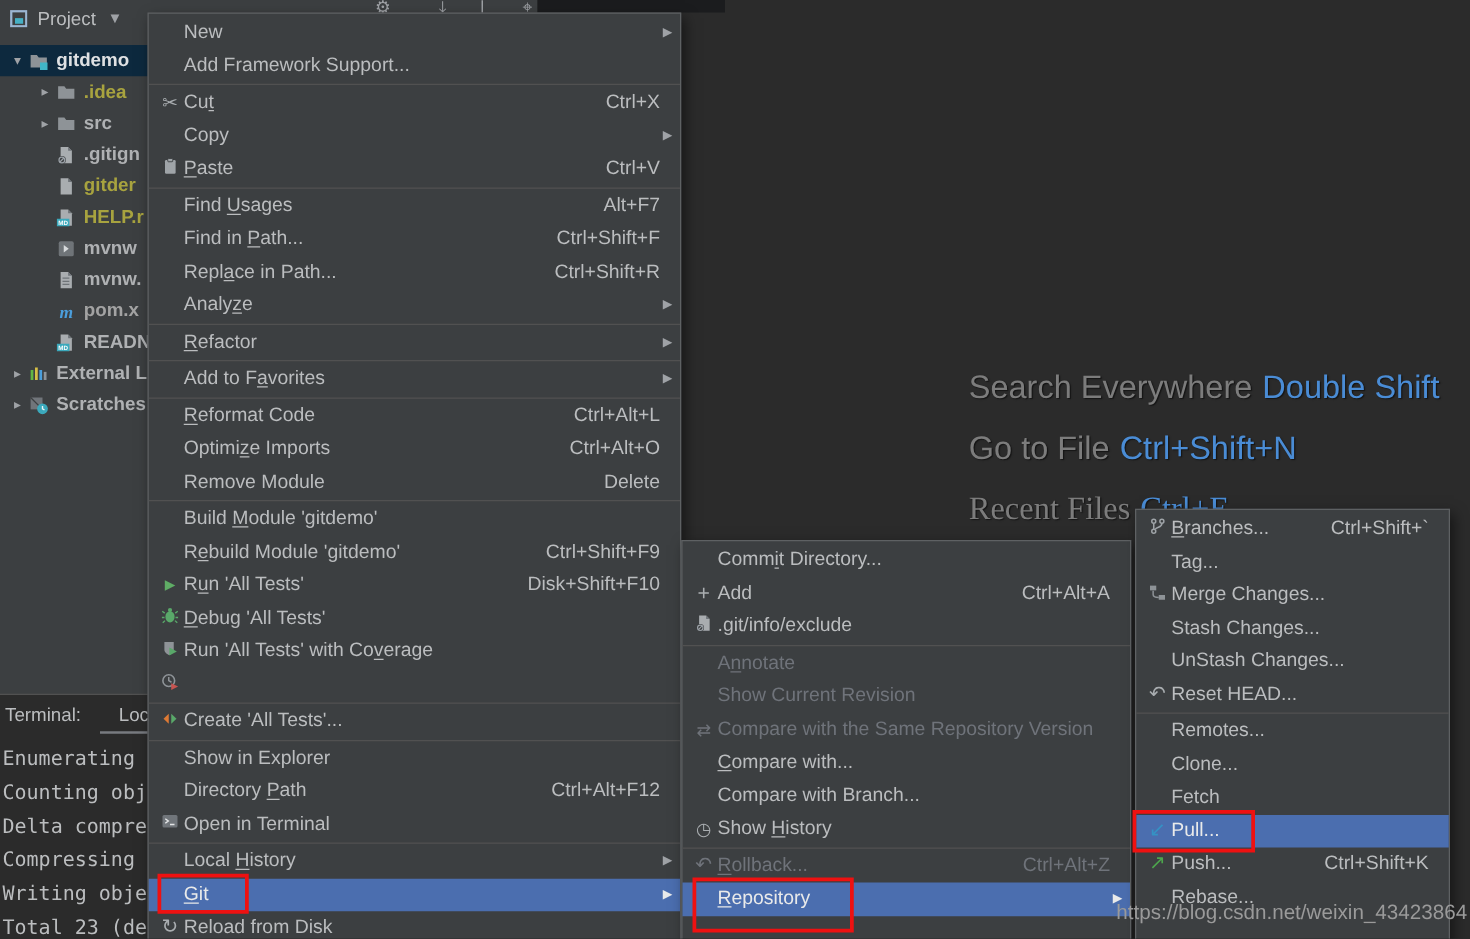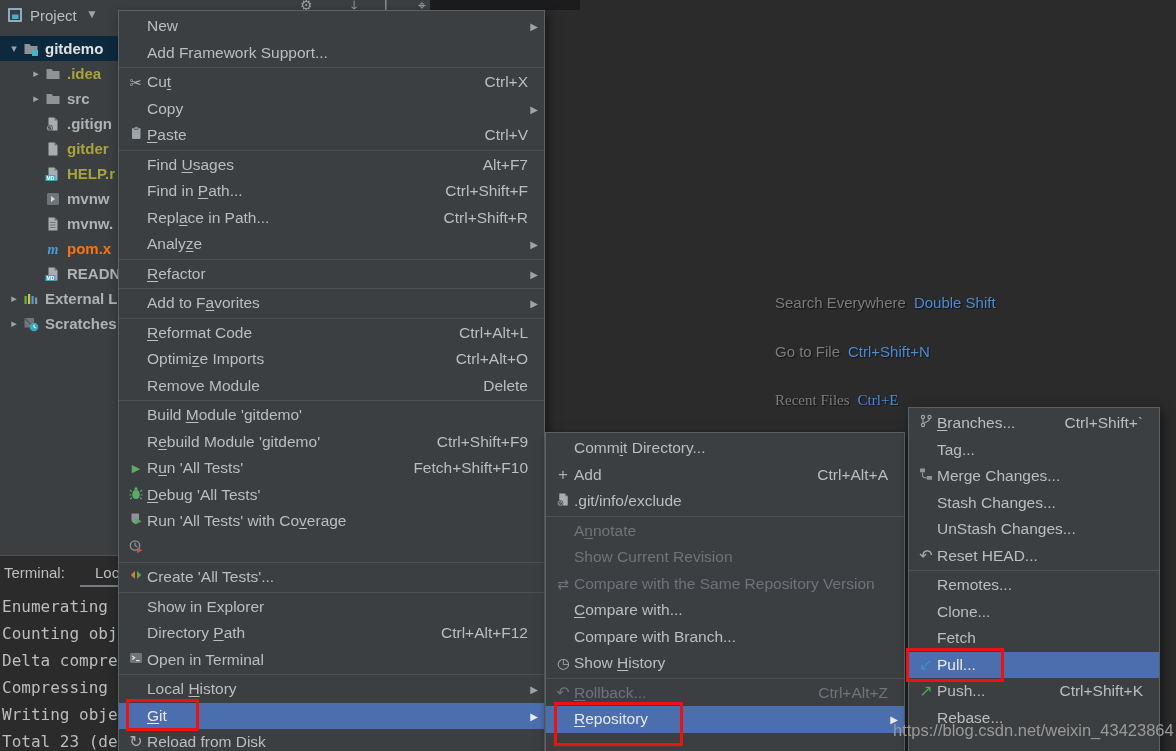--- a/index.html
+++ b/index.html
@@ -21,21 +21,21 @@
   
   #terminal-sep{position:absolute;left:0;top:555px;width:545px;height:1px;background:#515151;z-index:1;}
   #terminal{position:absolute;left:0;top:556px;width:545px;height:195px;z-index:1;color:#BBBDBF;}
   #terminal .thead{position:absolute;left:4px;top:8px;font-size:15px;}
   #terminal .ttab{position:absolute;left:95px;top:8px;font-size:15px;}
   #terminal .tabline{position:absolute;left:80px;top:29px;width:42px;height:2px;background:#787B80;}
   #term-lines{position:absolute;left:2px;top:37px;font-family:"DejaVu Sans Mono","Liberation Mono",monospace;
               font-size:16px;line-height:27px;white-space:pre;color:#BBBDBF;}
   
   #hints{position:absolute;left:775px;top:0;z-index:2;}
-  .hint{position:absolute;left:0;white-space:nowrap;font-size:15px;color:#7C7C7C;text-shadow:1px 1px 1px rgba(0,0,0,.55);}
+  .hint{position:absolute;left:0;white-space:nowrap;font-size:26px;color:#7C7C7C;text-shadow:1px 1px 1px rgba(0,0,0,.55);}
   .hint:nth-child(1){top:294px;} .hint:nth-child(2){top:343px;} .hint:nth-child(3){top:392px;font-family:Liberation Serif, serif;}
   .hint .hsc{color:#4A8CD5;margin-left:8px;}
   #top-black{position:absolute;left:430px;top:0;width:150px;height:10px;background:#1B1C1E;z-index:3;}
   
   .menu{position:absolute;background:#3C3F41;border:1px solid #5E6163;box-shadow:3px 4px 10px rgba(0,0,0,.5);
         padding:2px 0;box-sizing:border-box;}
   #main-menu{left:118px;top:10px;width:427px;height:760px;z-index:10;}
   #git-menu{left:545px;top:432px;width:360px;height:330px;z-index:20;}
   #repo-menu{left:908px;top:407px;width:252px;height:360px;z-index:30;}
   .mi{position:relative;height:26.5px;display:flex;align-items:center;padding:0 16px 0 6px;
@@ -163,21 +163,21 @@
           </span>
           <span class="tlabel" style="color: rgb(175, 177, 179);">mvnw.</span>
         </div>
         <div class="trow" style="padding-left: 28px;">
           <span class="chev"></span>
           <span class="ticon">
             <svg width="16" height="16" viewBox="0 0 16 16">
               <text x="8" y="13" font-size="14" font-style="italic" font-weight="bold" fill="#4B9EDB" text-anchor="middle" font-family="serif">m</text>
             </svg>
           </span>
-          <span class="tlabel" style="color: #f97316; text-align: center;">pom.x</span>
+          <span class="tlabel" style="color: #a3a3a3; text-align: center;">pom.x</span>
         </div>
         <div class="trow" style="padding-left: 28px;">
           <span class="chev"></span>
           <span class="ticon">
             <svg width="16" height="16" viewBox="0 0 16 16">
               <path d="M3.5 1.5h6l3 3v10h-9z" fill="#A9ADB0"></path>
               <path d="M9.5 1.5l3 3h-3z" fill="#6E7378"></path>
               <rect x="0.5" y="9" width="10" height="6" fill="#3BA9BC"></rect>
               <text x="5.5" y="13.8" font-size="5" fill="#FFFFFF" text-anchor="middle" font-weight="bold" font-family="sans-serif">MD</text>
             </svg>
@@ -316,21 +316,21 @@
       <div class="mi">
         <span class="gut"></span>
         <span class="lbl">R<u>e</u>build Module 'gitdemo'</span>
         <span class="sc">Ctrl+Shift+F9</span>
       </div>
       <div class="mi">
         <span class="gut">
           <span style="color: rgb(95, 173, 101); font-size: 11px; line-height: 1;">▶</span>
         </span>
         <span class="lbl">R<u>u</u>n 'All Tests'</span>
-        <span class="sc">Fetch+Shift+F10</span>
+        <span class="sc">Disk+Shift+F10</span>
       </div>
       <div class="mi">
         <span class="gut">
           <span><svg width="14" height="14" viewBox="0 0 14 14">
               <g stroke="#59A869" stroke-width="1.1">
                 <line x1="2.8" y1="5.5" x2="0.8" y2="4"></line>
                 <line x1="11.2" y1="5.5" x2="13.2" y2="4"></line>
                 <line x1="2.6" y1="9" x2="0.5" y2="9"></line>
                 <line x1="11.4" y1="9" x2="13.5" y2="9"></line>
                 <line x1="3" y1="11.5" x2="1.2" y2="13.2"></line>

